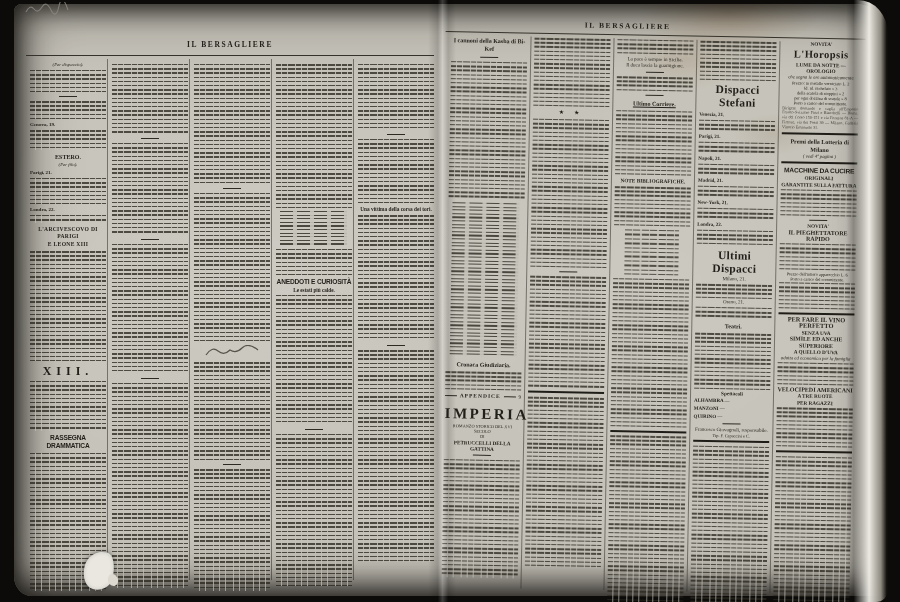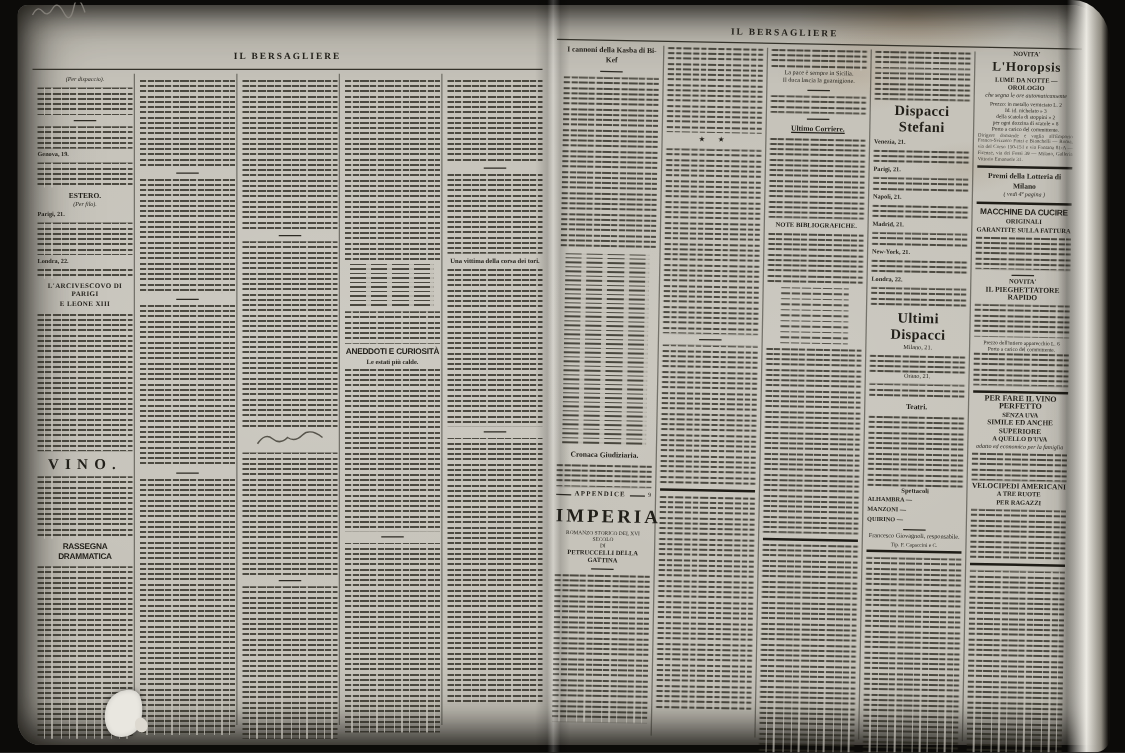--- a/index.html
+++ b/index.html
@@ -100,21 +100,21 @@
       <div class="tx" style="height:20px"></div>
       <div class="hA">ESTERO.</div>
       <div class="tinyi">(Per filo).</div>
       <div class="dl">Parigi, 21.</div>
       <div class="tx" style="height:26px"></div>
       <div class="dl">Londra, 22.</div>
       <div class="tx" style="height:8px"></div>
       <div class="hCaps">L'ARCIVESCOVO DI PARIGI</div>
       <div class="hCaps" style="margin-top:0;">E LEONE XIII</div>
       <div class="tx" style="height:110px"></div>
-      <div class="hROMA">VINO.</div>
+      <div class="hROMA">XIII.</div>
       <div class="tx" style="height:50px"></div>
       <div class="hSansB">RASSEGNA DRAMMATICA</div>
       <div class="tx" style="height:138px"></div>
     </div>
 
     <div class="col" style="left:90px;top:32px;">
       <div class="tx" style="height:70px"></div>
       <div class="sep"></div>
       <div class="tx" style="height:92px"></div>
       <div class="sep"></div>

